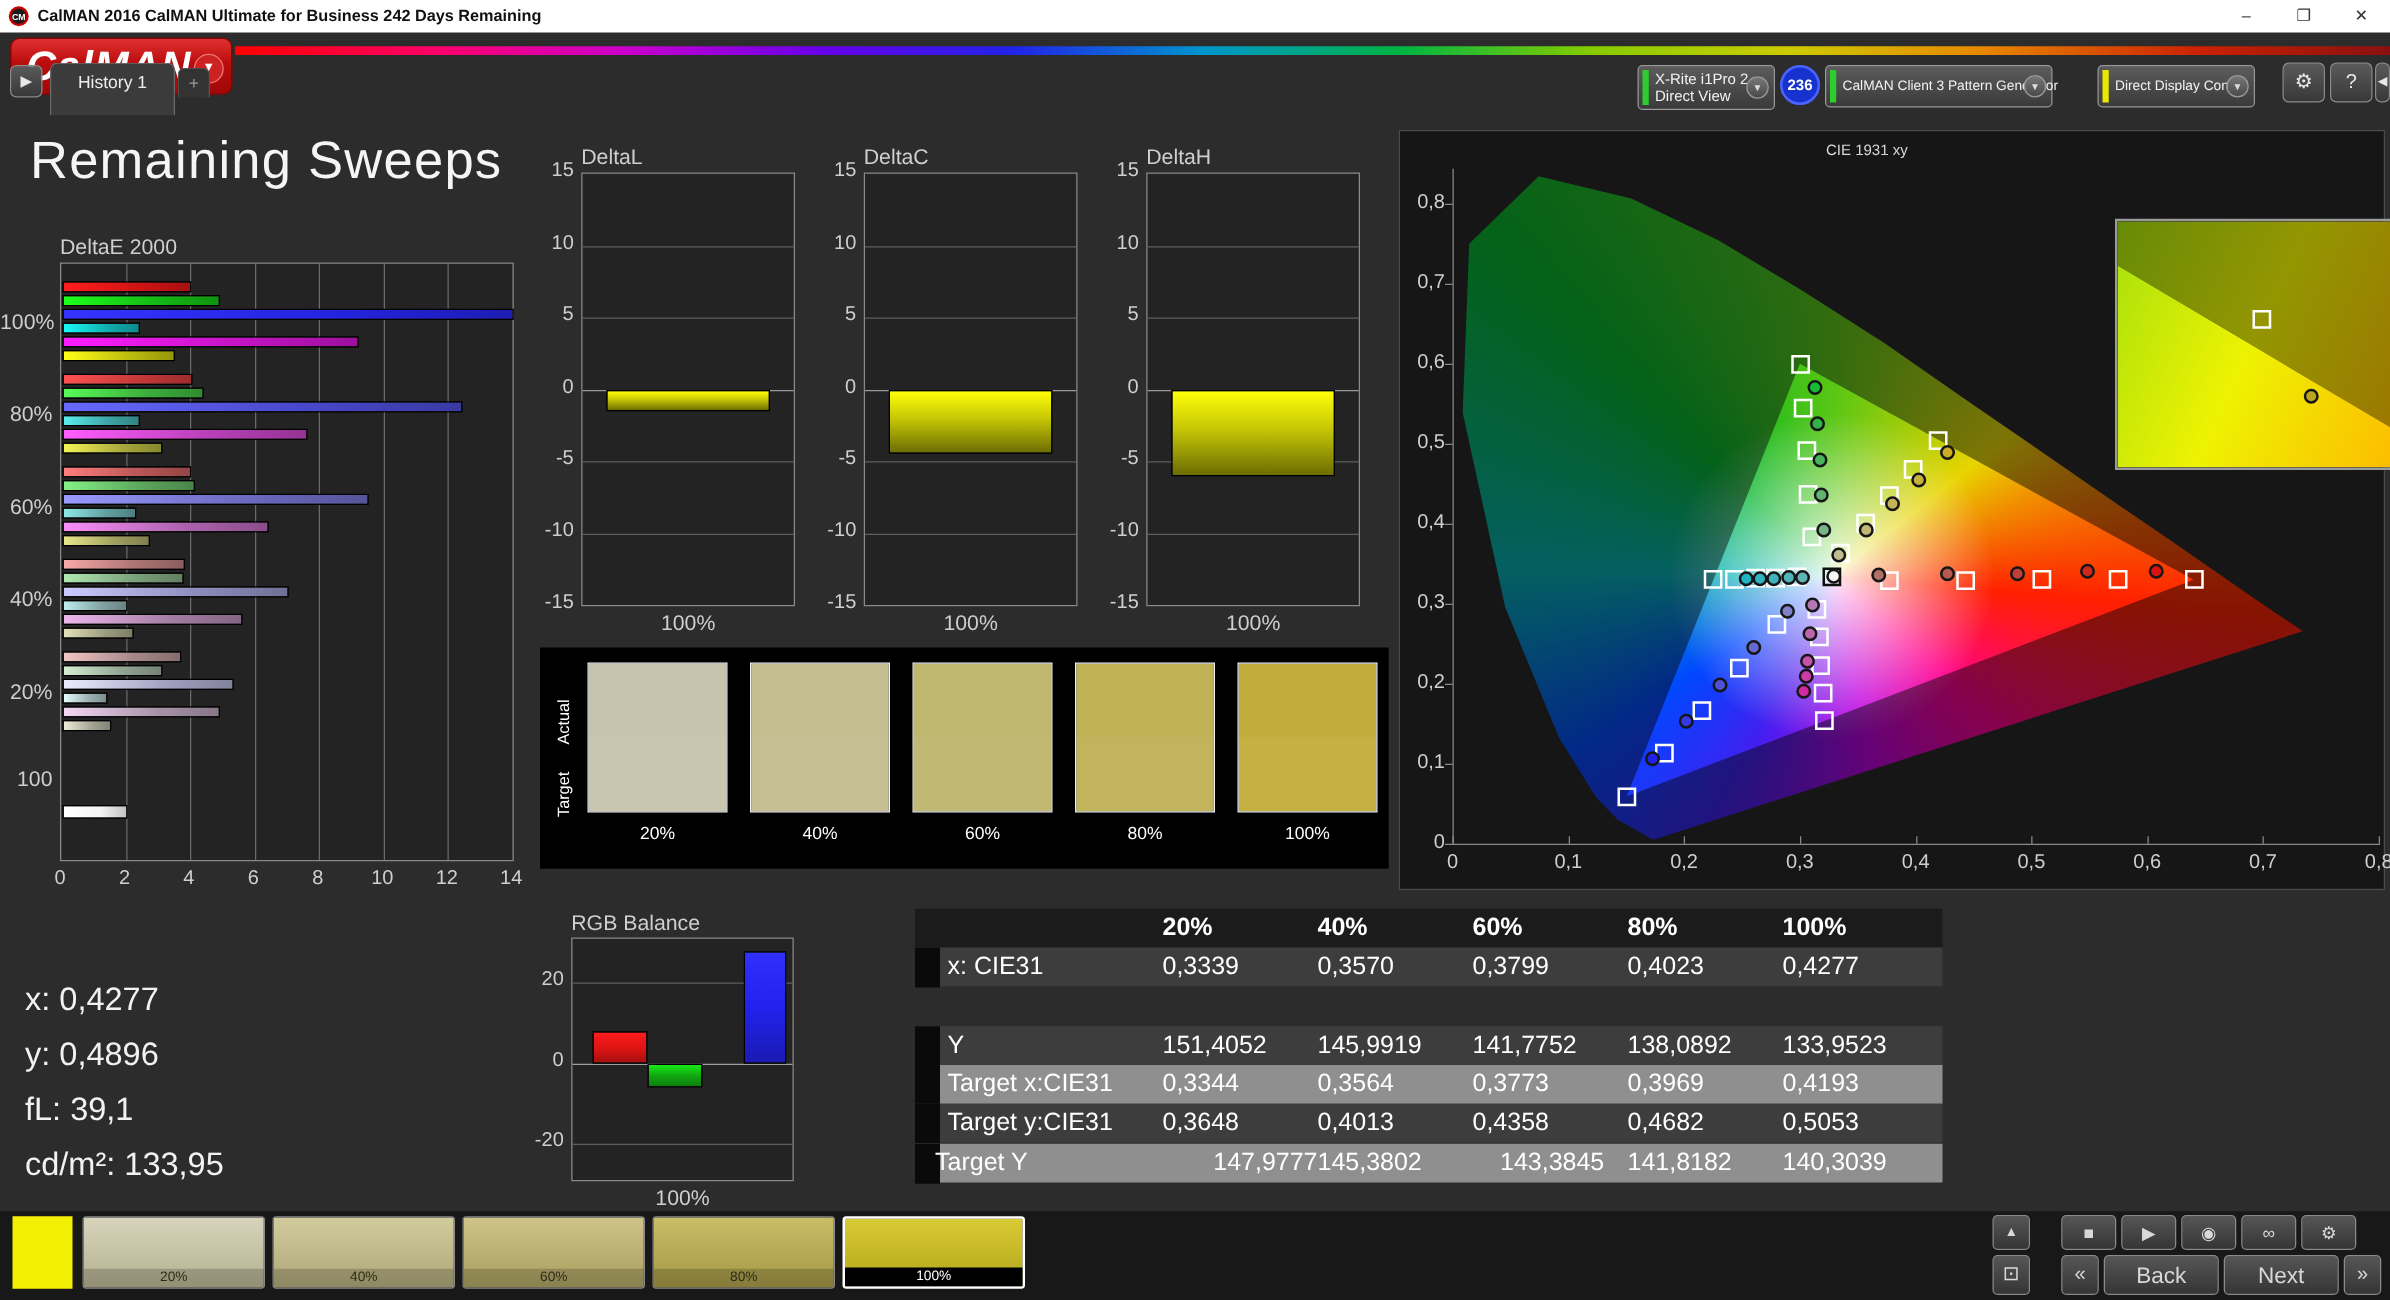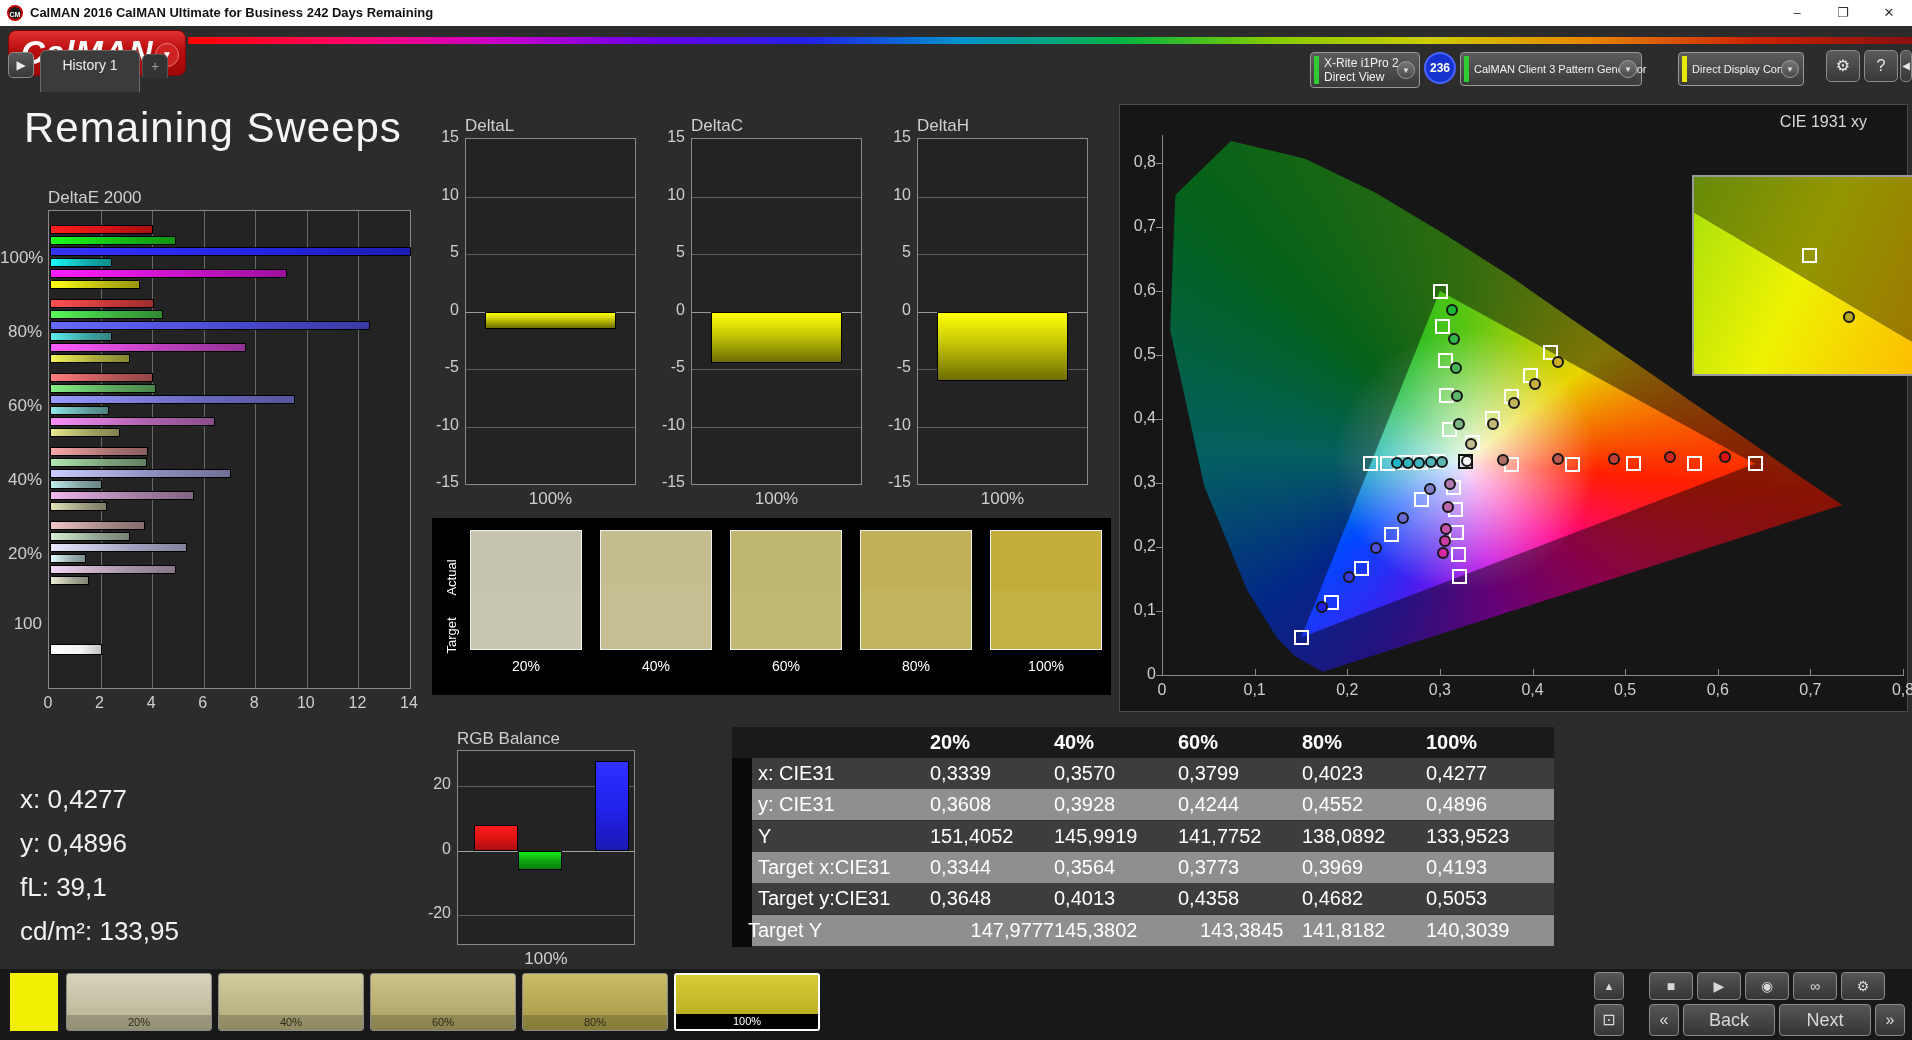--- a/index.html
+++ b/index.html
@@ -46,21 +46,21 @@
   .gridh{position:absolute;left:0;right:0;height:1px;background:#5f5f5f;}
   .bar-h{position:absolute;left:1px;height:9px;border:1px solid #000;box-sizing:border-box;}
   .bar-v{position:absolute;border:1px solid #000;box-sizing:border-box;}
   
   #swatch-strip{left:432px;top:518px;width:679px;height:177px;background:#000;}
   .rot-label{position:absolute;color:#fff;font-size:13px;transform:rotate(-90deg);transform-origin:center;}
   .swatch{position:absolute;width:112px;height:120px;border:1px solid #f0f0f0;box-sizing:border-box;}
   .swatch-label{position:absolute;color:#fff;font-size:14px;text-align:center;width:112px;}
   
   #cie-panel{left:1119px;top:104px;width:789px;height:608px;background:#161616;border:1px solid #4a4a4a;box-sizing:border-box;}
-  #cie-title{position:absolute;left:0;right:40px;top:8px;text-align:right;color:#d8d8d8;font-size:16px;}
+  #cie-title{position:absolute;left:0;right:40px;top:8px;text-align:center;color:#d8d8d8;font-size:12px;}
   #cie-plot{position:absolute;left:42px;top:30px;width:741px;height:540px;}
   .cie-bg{position:absolute;left:0;top:0;width:741px;height:540px;
      background:radial-gradient(circle at 40.9% 60.4%, rgba(255,255,255,0.92) 0%, rgba(255,255,255,0) 24%),
        conic-gradient(from 0deg at 40.9% 60.4%, #58c614 0deg,#e8d400 52deg,#ff2000 95deg,#ff0090 132deg,#c000e0 168deg,#4020f0 205deg,#0048ff 235deg,#00b0b0 272deg,#00b428 315deg,#58c614 360deg);}
   #cie-horseshoe{filter:brightness(0.55) saturate(0.95);
      clip-path:polygon(21.7% 99.4%,17.9% 96.5%,15.5% 93.1%,11.5% 84.3%,5.7% 65%,1.1% 36.1%,1.8% 11.1%,9.3% 1.1%,19.3% 4.4%,28.7% 10.6%,37.7% 18%,46.7% 25.9%,55.5% 34.3%,64.1% 42.4%,71.9% 49.8%,78.4% 55.9%,86.4% 63.5%,91.8% 68.5%);}
   #cie-triangle{clip-path:polygon(80% 60.9%,37.5% 28.9%,18.8% 93%);}
   .axisline{position:absolute;background:#8a8a8a;}
   .cie-sq{position:absolute;width:15px;height:15px;border:2px solid #fff;box-sizing:border-box;}
   .cie-pt{position:absolute;width:12px;height:12px;border-radius:50%;border:2px solid #161616;box-sizing:border-box;}
@@ -405,29 +405,20 @@
       </div>
       <div class="trow" style="top: 31px; background: rgb(61, 61, 61);">
         <div class="tcell" style="left: 0px; width: 20px; background: rgb(10, 10, 10); height: 32px;"></div>
         <div class="tcell" style="left: 26px; width: 172px;">x: CIE31</div>
         <div class="tcell" style="left: 198px; width: 124px;">0,3339</div>
         <div class="tcell" style="left: 322px; width: 124px;">0,3570</div>
         <div class="tcell" style="left: 446px; width: 124px;">0,3799</div>
         <div class="tcell" style="left: 570px; width: 124px;">0,4023</div>
         <div class="tcell" style="left: 694px; width: 128px;">0,4277</div>
       </div>
-      <div class="trow" style="top: 62.3px; background: rgb(143, 143, 143);">
-        <div class="tcell" style="left: 0px; width: 20px; background: rgb(10, 10, 10); height: 32px;"></div>
-        <div class="tcell" style="left: 26px; width: 172px;">y: CIE31</div>
-        <div class="tcell" style="left: 198px; width: 124px;">0,3608</div>
-        <div class="tcell" style="left: 322px; width: 124px;">0,3928</div>
-        <div class="tcell" style="left: 446px; width: 124px;">0,4244</div>
-        <div class="tcell" style="left: 570px; width: 124px;">0,4552</div>
-        <div class="tcell" style="left: 694px; width: 128px;">0,4896</div>
-      </div>
       <div class="trow" style="top: 93.6px; background: rgb(61, 61, 61);">
         <div class="tcell" style="left: 0px; width: 20px; background: rgb(10, 10, 10); height: 32px;"></div>
         <div class="tcell" style="left: 26px; width: 172px;">Y</div>
         <div class="tcell" style="left: 198px; width: 124px;">151,4052</div>
         <div class="tcell" style="left: 322px; width: 124px;">145,9919</div>
         <div class="tcell" style="left: 446px; width: 124px;">141,7752</div>
         <div class="tcell" style="left: 570px; width: 124px;">138,0892</div>
         <div class="tcell" style="left: 694px; width: 128px;">133,9523</div>
       </div>
       <div class="trow" style="top: 124.9px; background: rgb(143, 143, 143);">

